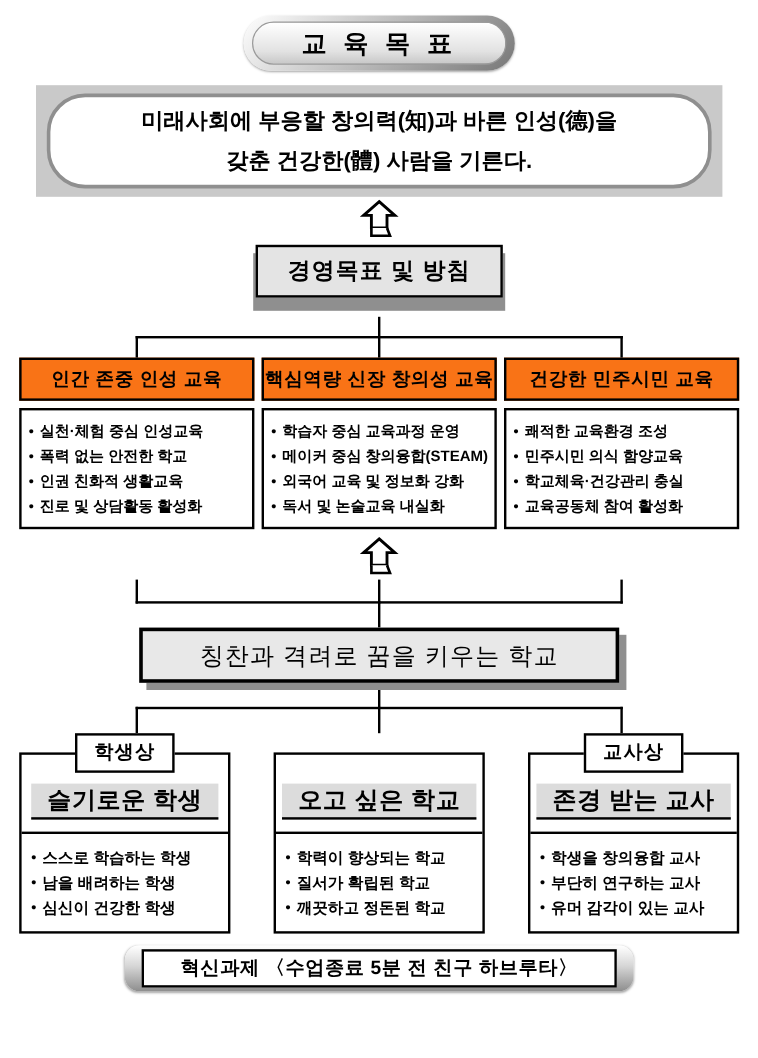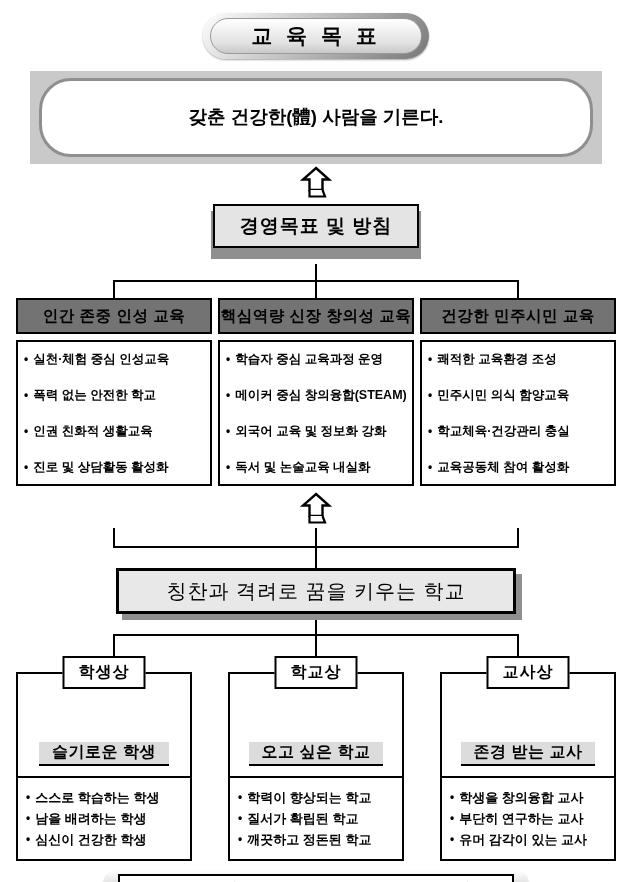--- a/index.html
+++ b/index.html
@@ -56,28 +56,28 @@
   .conn1{ height:34px; }
   .conn2{ height:40px; }
   .conn3{ height:42px; }
 
   
   .cols, .actors, .ideals{
     display:flex; justify-content:space-between; padding:0 16px;
   }
   .col{ width:196px; display:flex; flex-direction:column; }
   .col-header{
-    border:2px solid #000; background:#737373; height:36px;
+    border:2px solid #000; background:#f97316; height:36px;
     display:flex; align-items:center; justify-content:center;
     font-size:15.5px; font-weight:bold; letter-spacing:.5px;
   }
   .col-body{
     margin-top:6px; border:2px solid #000; background:#fff;
     padding:7px 4px 7px 6px; min-height:94px;
-    display:flex; flex-direction:column; justify-content:center; gap:16px;
+    display:flex; flex-direction:column; justify-content:center; gap:1px;
   }
   .li{
     display:flex; align-items:flex-start; gap:5px;
     font-size:12.5px; font-weight:bold; line-height:20px; white-space:nowrap;
   }
   .li::before{ content:"•"; font-size:12px; line-height:20px; }
 
   
   .actors{ padding:0 22px; margin-top:2px; }
   .actor{ width:166px; border:2px solid #000; background:#fff; }
@@ -105,21 +105,21 @@
   .ideal{ width:176px; position:relative; padding-top:16px; }
   .tab{
     position:absolute; top:0; left:50%; transform:translateX(-50%);
     background:#fff; border:2px solid #000; padding:4px 14px;
     font-size:16px; font-weight:bold; letter-spacing:1px; z-index:2; white-space:nowrap;
   }
   .ideal-box{ border:2px solid #000; background:#fff; min-height:138px; }
   .subtitle-row{ text-align:center; padding:24px 0 10px; border-bottom:2px solid #000; }
   .subtitle{
     display:inline-block; background:#dcdcdc; border-bottom:2px solid #000;
-    font-size:16px; font-weight:bold; padding:0 13px 1px; letter-spacing:.5px;margin-top:44px;
+    font-size:20px; font-weight:bold; padding:0 13px 1px; letter-spacing:.5px;
   }
   .ideal-items{ padding:9px 4px 9px 8px; display:flex; flex-direction:column; }
   .ideal-items .li{ font-size:13px; line-height:21px; }
 
   
   .footer-pill{
     width:424px; height:38px; margin:10px auto 0;
     border-radius:12px;
     background:linear-gradient(to bottom,#ffffff 0%,#d6d6d6 45%,#8e8e8e 100%);
     padding:3px 14px;
@@ -137,20 +137,21 @@
 <div class="page">
 
   <div class="pill-outer">
     <div class="pill-inner">
       <span>교 육 목 표</span>
     </div>
   </div>
 
   <div class="band">
     <div class="mission-box">
+      <div>미래사회에 부응할 창의력(知)과 바른 인성(德)을</div>
       <div>갖춘 건강한(體) 사람을 기른다.</div>
     </div>
   </div>
 
   <div class="arrow-row">
     <svg width="42" height="34" viewBox="0 0 42 34">
       <path d="M21 2 L34 13.5 L27.5 13.5 L27.5 24 L14.5 24 L14.5 13.5 L8 13.5 Z" fill="#ffffff" stroke="#000000" stroke-width="2.4" stroke-linejoin="miter"></path>
       <path d="M14.5 24 L14.5 30.5 L30 30.5 L27.5 24" fill="#ffffff" stroke="#000000" stroke-width="2.2"></path>
     </svg>
   </div>
@@ -237,21 +238,20 @@
         </div>
         <div class="ideal-items">
           <div class="li">스스로 학습하는 학생</div>
           <div class="li">남을 배려하는 학생</div>
           <div class="li">심신이 건강한 학생</div>
         </div>
       </div>
     </div>
 
     <div class="ideal">
-      <div class="tab">학교상</div>
       <div class="ideal-box">
         <div class="subtitle-row">
           <span class="subtitle">오고 싶은 학교</span>
         </div>
         <div class="ideal-items">
           <div class="li">학력이 향상되는 학교</div>
           <div class="li">질서가 확립된 학교</div>
           <div class="li">깨끗하고 정돈된 학교</div>
         </div>
       </div>

